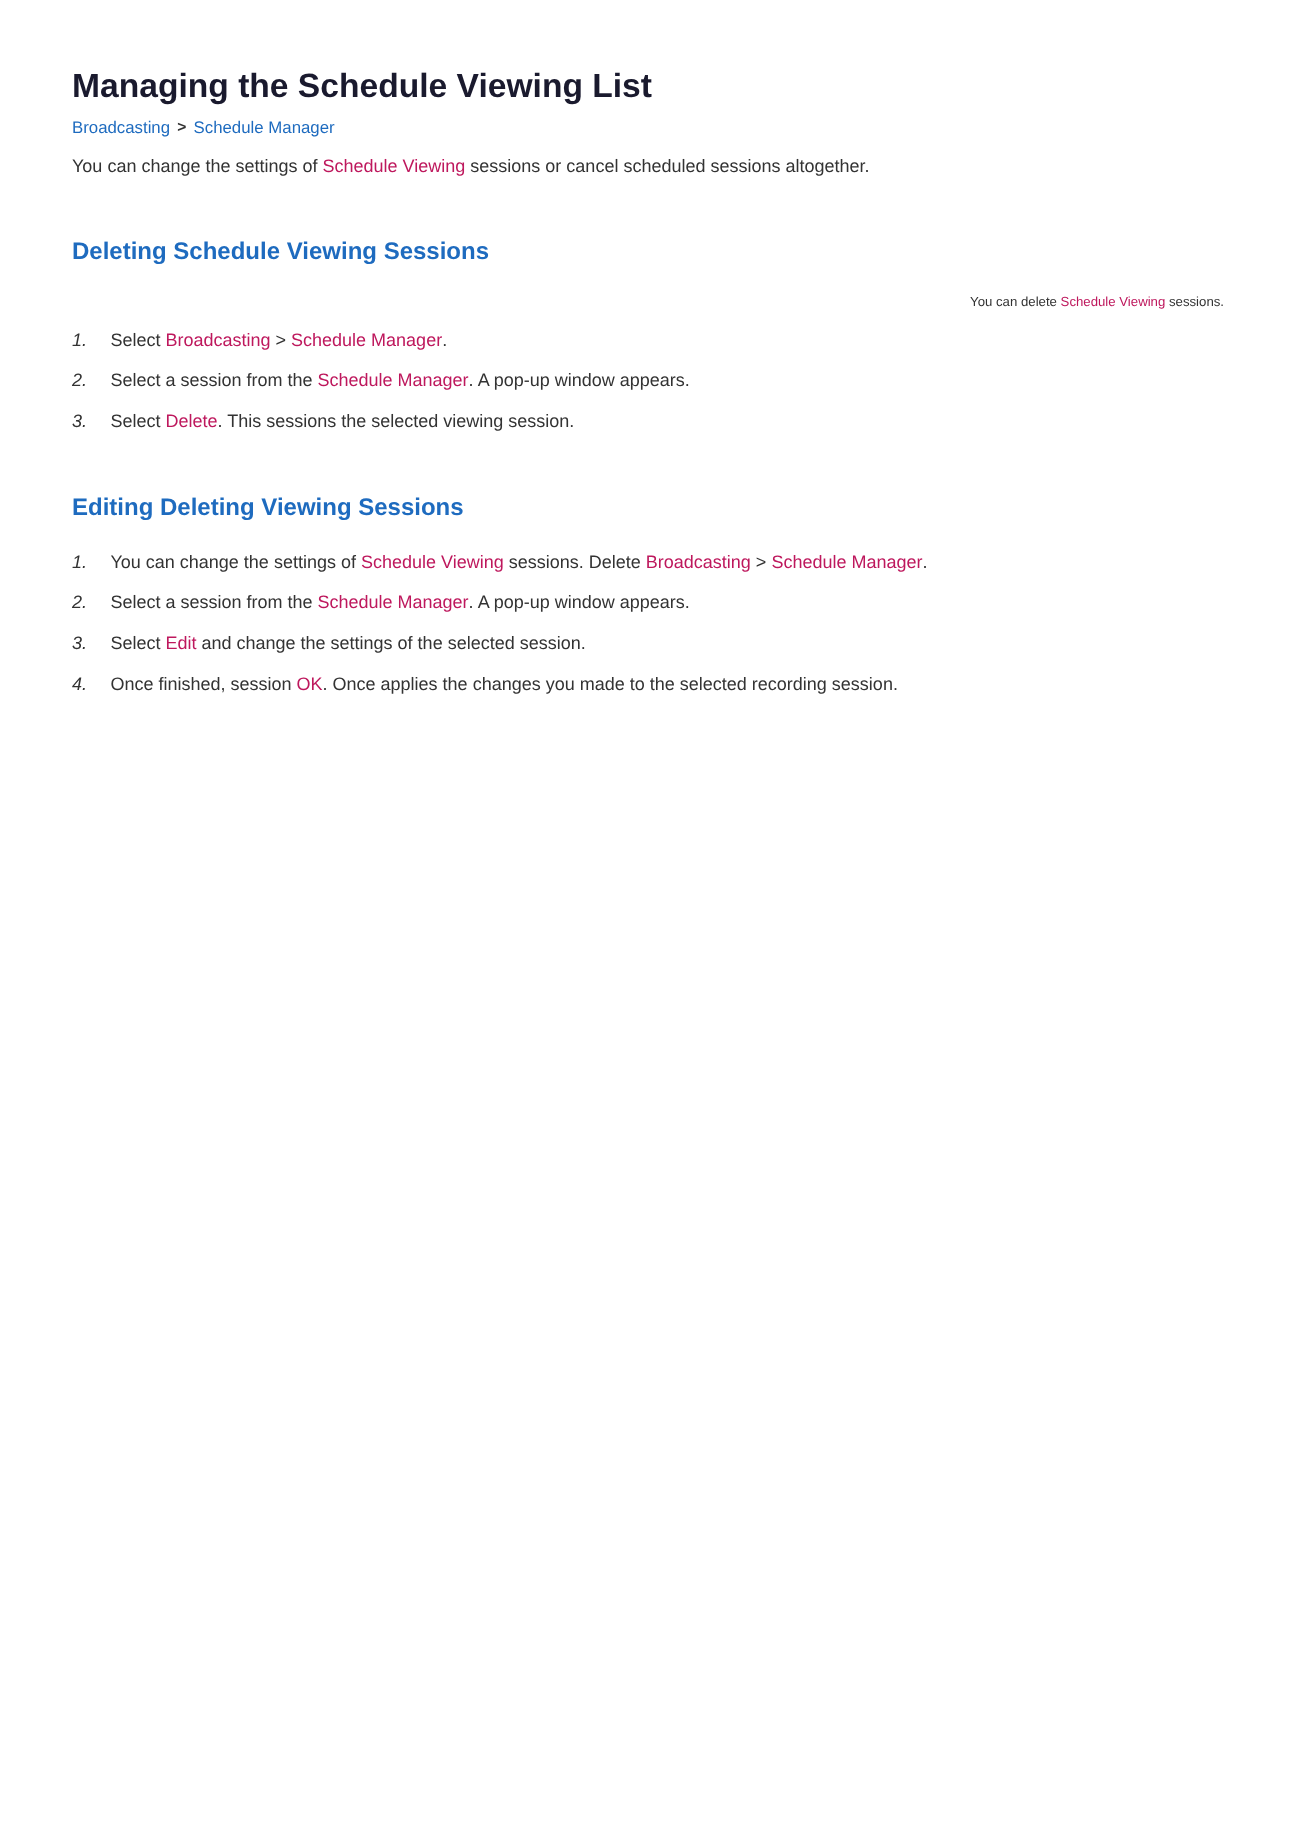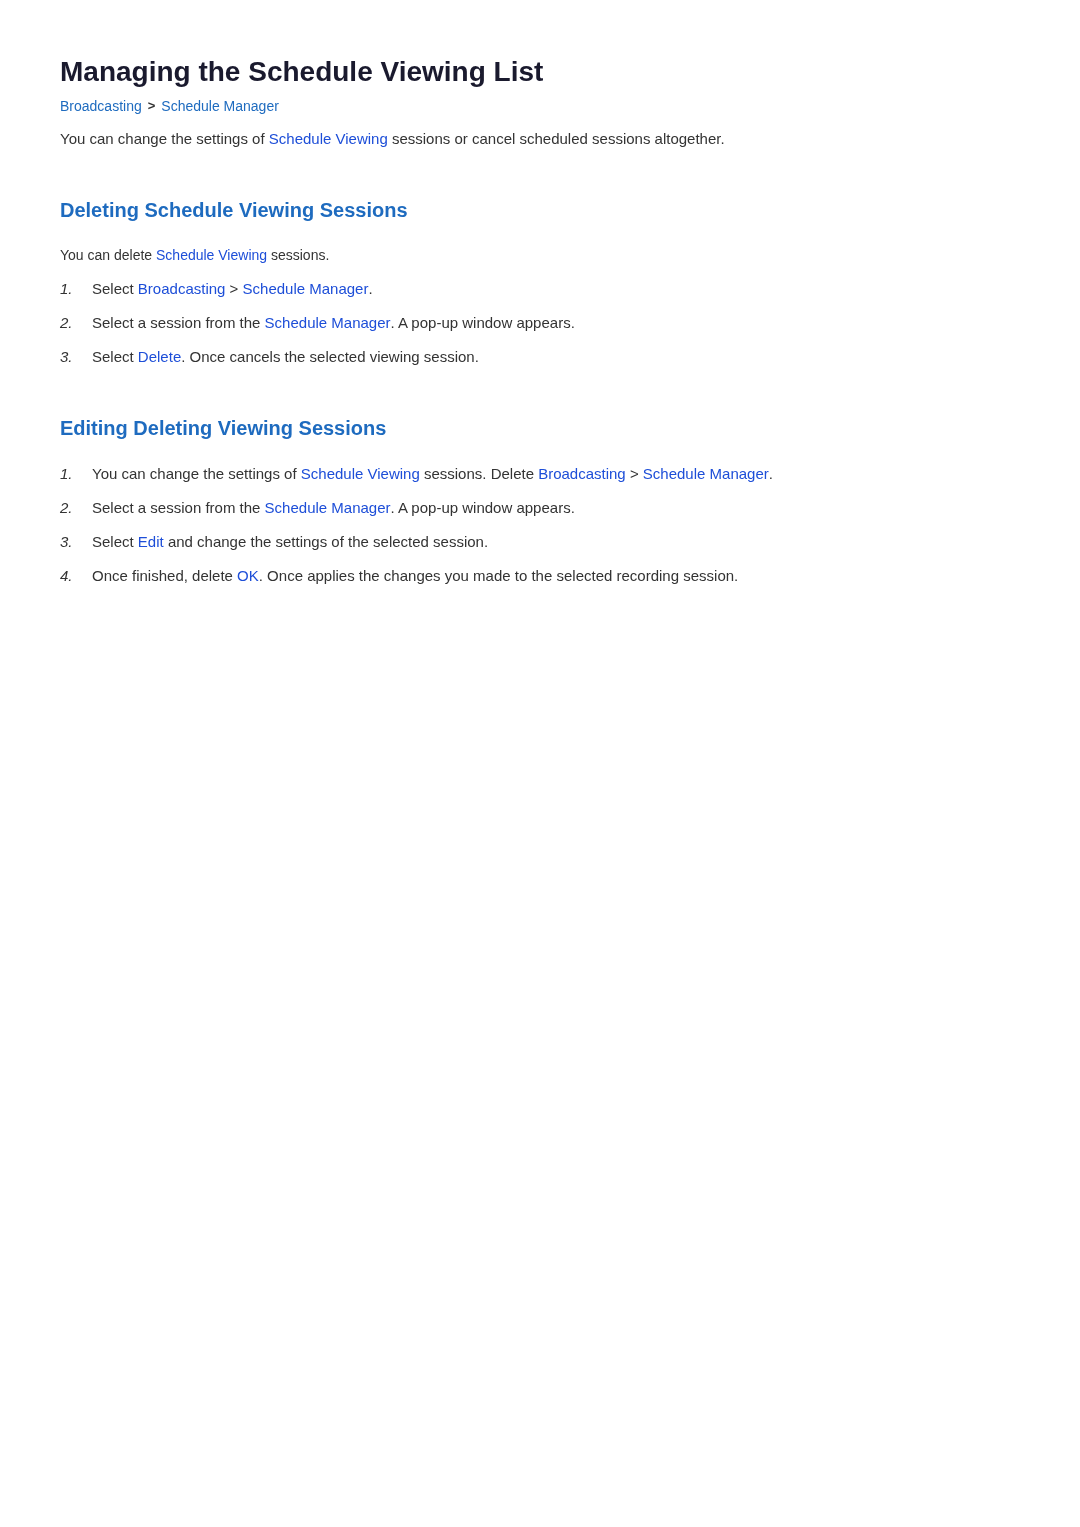--- a/index.html
+++ b/index.html
@@ -47,41 +47,42 @@
       font-weight: bold;
     }
 
     .intro-text {
       font-size: 15px;
       color: #333333;
       margin-bottom: 32px;
     }
 
     .highlight {
-      color: #1d4ed8;
+      color: #be185d;
       font-weight: 500;
     }
 
     .section {
       margin-bottom: 36px;
       margin-top: 43px;
     }
 
     .section-title {
       font-size: 20px;
       font-weight: 600;
       color: #1e6bbf;
       margin-bottom: 14px;
       padding-bottom: 4px;
     }
 
     .section-intro {
-      font-size: 14px;
+      font-size: 11px;
       color: #333333;
       margin-bottom: 10px;
+      text-align: right;
     }
 
     .ordered-list {
       list-style: none;
       padding-left: 0;
       margin-left: 0;
     }
 
     .ordered-list li {
       display: flex;
@@ -138,21 +139,21 @@
     <li>
       <span class="list-number">2.</span>
       <span class="list-content">
         <span>Select a session from the </span><span class="highlight">Schedule Manager</span><span>. A pop-up window appears.</span>
       </span>
     </li>
 
     <li>
       <span class="list-number">3.</span>
       <span class="list-content">
-        <span>Select </span><span class="highlight">Delete</span><span>. Once cancels the selected viewing session.</span>
+        <span>Select </span><span class="highlight">Delete</span><span>. This sessions the selected viewing session.</span>
       </span>
     </li>
   </ol>
 </div>
 
 <div class="section">
   <h2 class="section-title">Editing Deleting Viewing Sessions</h2>
 
   <ol class="ordered-list">
 
@@ -173,17 +174,17 @@
     <li>
       <span class="list-number">3.</span>
       <span class="list-content">
         <span>Select </span><span class="highlight">Edit</span><span> and change the settings of the selected session.</span>
       </span>
     </li>
 
     <li>
       <span class="list-number">4.</span>
       <span class="list-content">
-        <span>Once finished, delete </span><span class="highlight">OK</span><span>. Once applies the changes you made to the selected recording session.</span>
+        <span>Once finished, session </span><span class="highlight">OK</span><span>. Once applies the changes you made to the selected recording session.</span>
       </span>
     </li>
   </ol>
 </div>
 
 </body></html>

